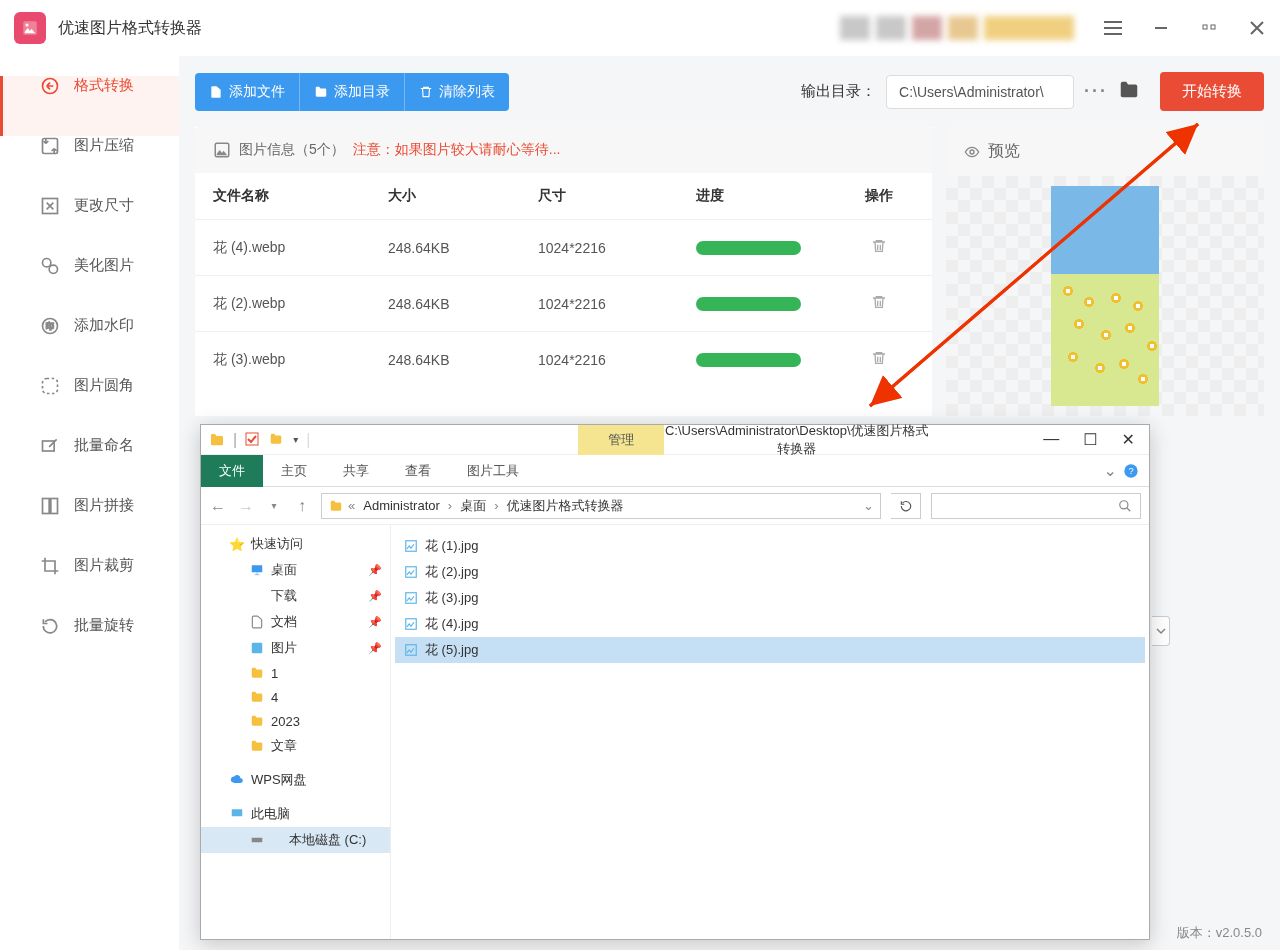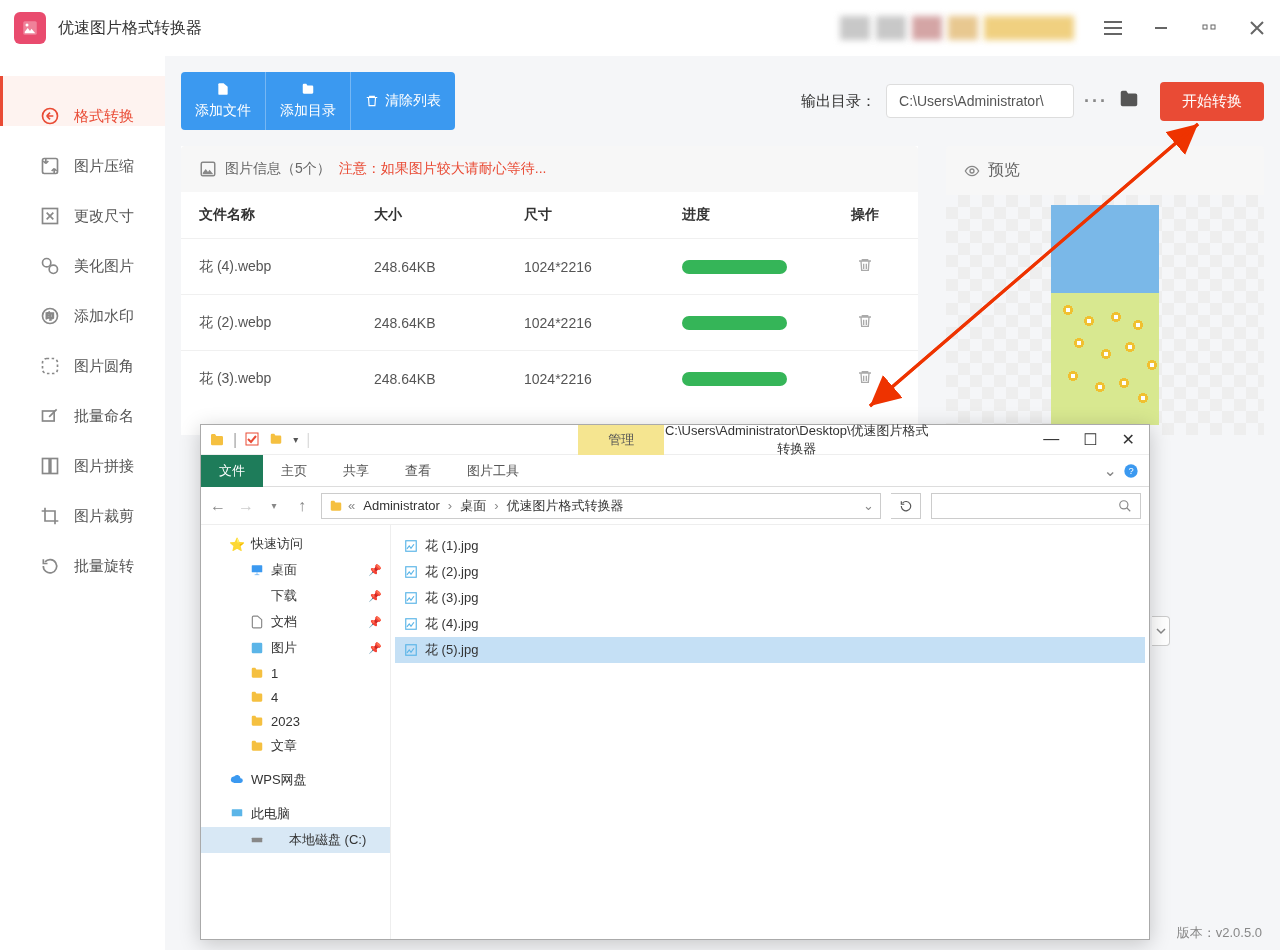--- a/index.html
+++ b/index.html
@@ -16,45 +16,45 @@
 .blur-block.b1 { background: #c8c8c8; }
 .blur-block.b2 { background: #d4a5a5; }
 .blur-block.b3 { background: #e8c890; }
 .blur-block.b4 { background: #f0d080; width: 90px; }
 .win-btns { display: flex; gap: 30px; align-items: center; }
 .win-btn { width: 18px; height: 18px; cursor: pointer; display: flex; align-items: center; justify-content: center; color: #666; }
 
 
 .main { display: flex; height: calc(950px - 56px); }
 .sidebar { width: 188px; background: #fff; padding-top: 20px; }
-.side-item { height: 50px; display: flex; align-items: flex-end; padding-left: 40px; color: #555; font-size: 15px; cursor: pointer; gap: 14px; }
+.side-item { height: 60px; display: flex; align-items: flex-start; padding-left: 40px; color: #555; font-size: 15px; cursor: pointer; gap: 14px; }
 .side-item.active { background: #fef3f0; color: #e94b35; border-left: 3px solid #e94b35; padding-left: 37px; }
 .side-icon { width: 20px; height: 20px; display: flex; align-items: center; justify-content: center; }
 
 .content { flex: 1; padding: 16px; position: relative; }
 
 
 .toolbar { display: flex; align-items: center; margin-bottom: 16px; }
 .btn-grp { display: flex; background: #3b99f0; border-radius: 4px; overflow: hidden; }
 .tb-btn { padding: 10px 14px; color: #fff; font-size: 14px; cursor: pointer; display: flex; align-items: center; gap: 6px; }
-.tb-btn:not(:last-child) { border-right: 1px solid rgba(255,255,255,0.3); flex-direction: column; }
+.tb-btn:not(:last-child) { border-right: 1px solid rgba(255,255,255,0.3); }
 .tb-spacer { flex: 1; }
 .out-label { font-size: 15px; color: #333; margin-right: 10px; }
 .out-path { border: 1px solid #ddd; border-radius: 4px; padding: 8px 12px; font-size: 14px; color: #555; width: 188px; background: #fff; }
 .dots-btn { margin: 0 10px; color: #888; font-size: 18px; cursor: pointer; letter-spacing: 2px; font-weight: bold; }
 .folder-btn { color: #555; cursor: pointer; margin-right: 20px; }
 .start-btn { background: #e94b35; color: #fff; padding: 10px 22px; border-radius: 4px; font-size: 15px; cursor: pointer; }
 
 
 .info-bar { background: #f7f7f7; padding: 14px 18px; display: flex; align-items: center; gap: 8px; border-radius: 4px 4px 0 0; }
 .info-txt { font-size: 14px; color: #666; }
 .info-warn { font-size: 14px; color: #e94b35; }
 
 
-.table-preview { display: flex; gap: 28px; margin-top: 0; }
+.table-preview { display: flex; gap: 14px; margin-top: 0; }
 .table-area { flex: 1; background: #fff; }
 .table-head { display: flex; padding: 14px 18px; font-size: 14px; color: #333; font-weight: 600; }
 .col-name { width: 175px; }
 .col-size { width: 150px; }
 .col-dim { width: 158px; }
 .col-prog { width: 148px; }
 .col-op { width: 70px; text-align: center; }
 .table-row { display: flex; padding: 18px 18px; font-size: 14px; color: #555; border-top: 1px solid #f0f0f0; align-items: center; }
 .prog-bar { width: 105px; height: 14px; background: #35b558; border-radius: 7px; }
 .trash { color: #aaa; cursor: pointer; width: 70px; text-align: center; }

